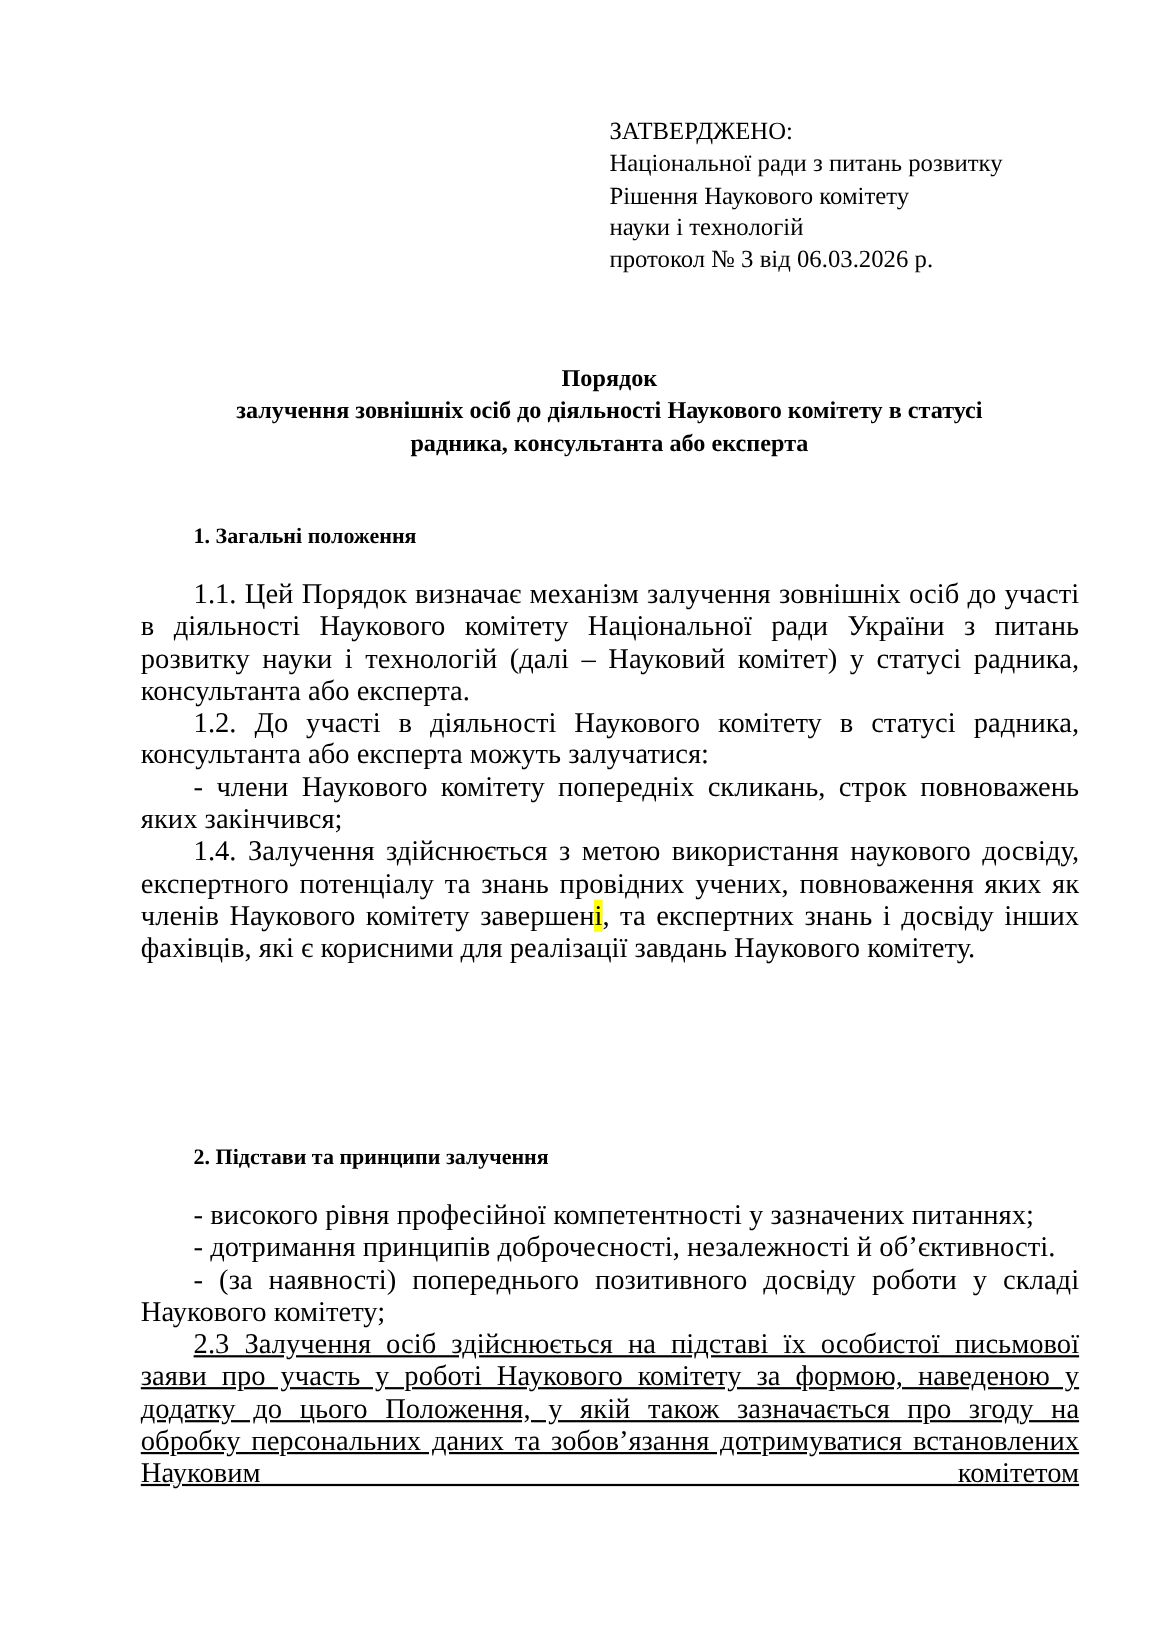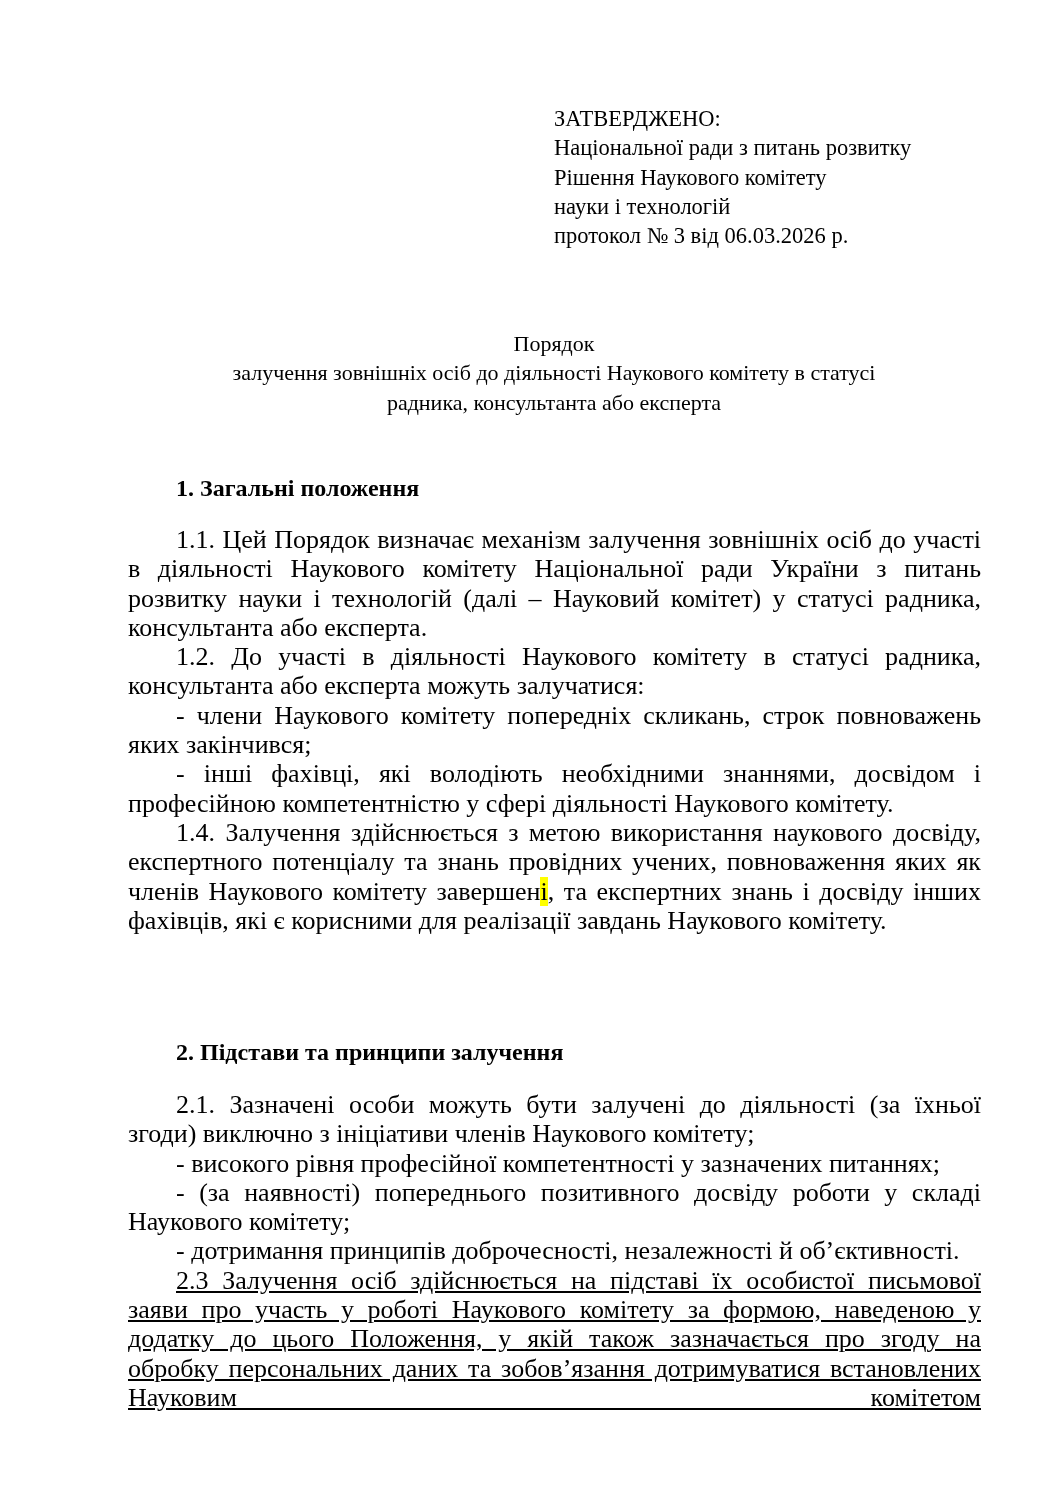--- a/index.html
+++ b/index.html
@@ -29,36 +29,36 @@
       font-size: 22.5px;
       line-height: 29.3px;
     }
     .approval div { white-space: nowrap; }
     .title-block {
       position: absolute;
       left: 128px;
       width: 852px;
       top: 329px;
       text-align: center;
-      font-weight: normal;
+      font-weight: bold;
       font-size: 22px;
       line-height: 29.3px;
     }
     .body {
       position: absolute;
       left: 128px;
       width: 853px;
       font-size: 26px;
       line-height: 29.3px;
     }
     .section-head {
       position: absolute;
       left: 176px;
       font-weight: bold;
-      font-size: 24px;
+      font-size: 20px;
       line-height: 29.3px;
       white-space: nowrap;
     }
     .para {
       text-align: justify;
       text-indent: 48px;
       margin: 0;
     }
     .para.last-left { text-align-last: left; }
     .para.full { text-align-last: justify; text-decoration: underline; }
@@ -84,27 +84,25 @@
     <div>залучення зовнішніх осіб до діяльності Наукового комітету в статусі</div>
     <div>радника, консультанта або експерта</div>
   </div>
 
   <div class="section-head" style="top:474px;">1. Загальні положення</div>
 
   <div class="body" style="top:525px;">
     <p class="para last-left">1.1. Цей Порядок визначає механізм залучення зовнішніх осіб до участі в діяльності Наукового комітету Національної ради України з питань розвитку науки і технологій (далі – Науковий комітет) у статусі радника, консультанта або експерта.</p>
     <p class="para last-left">1.2. До участі в діяльності Наукового комітету в статусі радника, консультанта або експерта можуть залучатися:</p>
     <p class="para last-left">- члени Наукового комітету попередніх скликань, строк повноважень яких закінчився;</p>
-    <p class="para last-left">- інші фахівці, які володіють необхідними знаннями, досвідом і професійною компетентністю у сфері діяльності Наукового комітету.</p>
     <p class="para last-left"><span>1.4. Залучення здійснюється з метою використання наукового досвіду, експертного потенціалу та знань провідних учених, повноваження яких як членів Наукового комітету завершен</span><span class="hl">і</span><span>, та експертних знань і досвіду інших фахівців, які є корисними для реалізації завдань Наукового комітету.</span></p>
   </div>
 
   <div class="section-head" style="top:1038px;">2. Підстави та принципи залучення</div>
 
   <div class="body" style="top:1090px;">
-    <p class="para last-left">2.1. Зазначені особи можуть бути залучені до діяльності (за їхньої згоди) виключно з ініціативи членів Наукового комітету;</p>
     <p class="para last-left">- високого рівня професійної компетентності у зазначених питаннях;</p>
+    <p class="para last-left">- дотримання принципів доброчесності, незалежності й об’єктивності.</p>
     <p class="para last-left">- (за наявності) попереднього позитивного досвіду роботи у складі Наукового комітету;</p>
-    <p class="para last-left">- дотримання принципів доброчесності, незалежності й об’єктивності.</p>
     <p class="para full">2.3 Залучення осіб здійснюється на підставі їх особистої письмової заяви про участь у роботі Наукового комітету за формою, наведеною у додатку до цього Положення, у якій також зазначається про згоду на обробку персональних даних та зобов’язання дотримуватися встановлених Науковим комітетом</p>
   </div>
 
 </div>
 
 </body></html>

